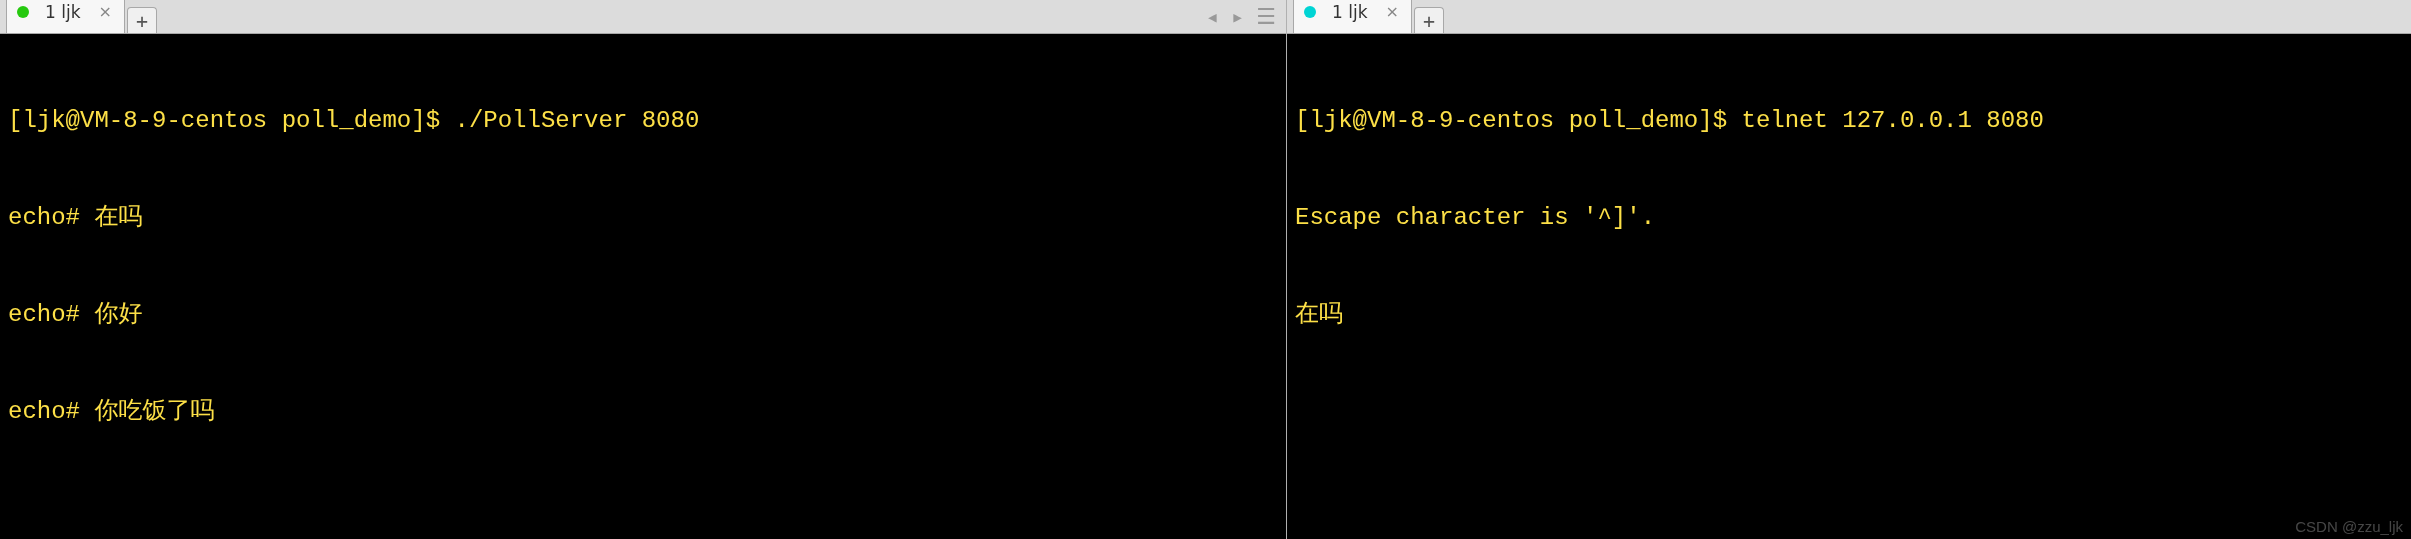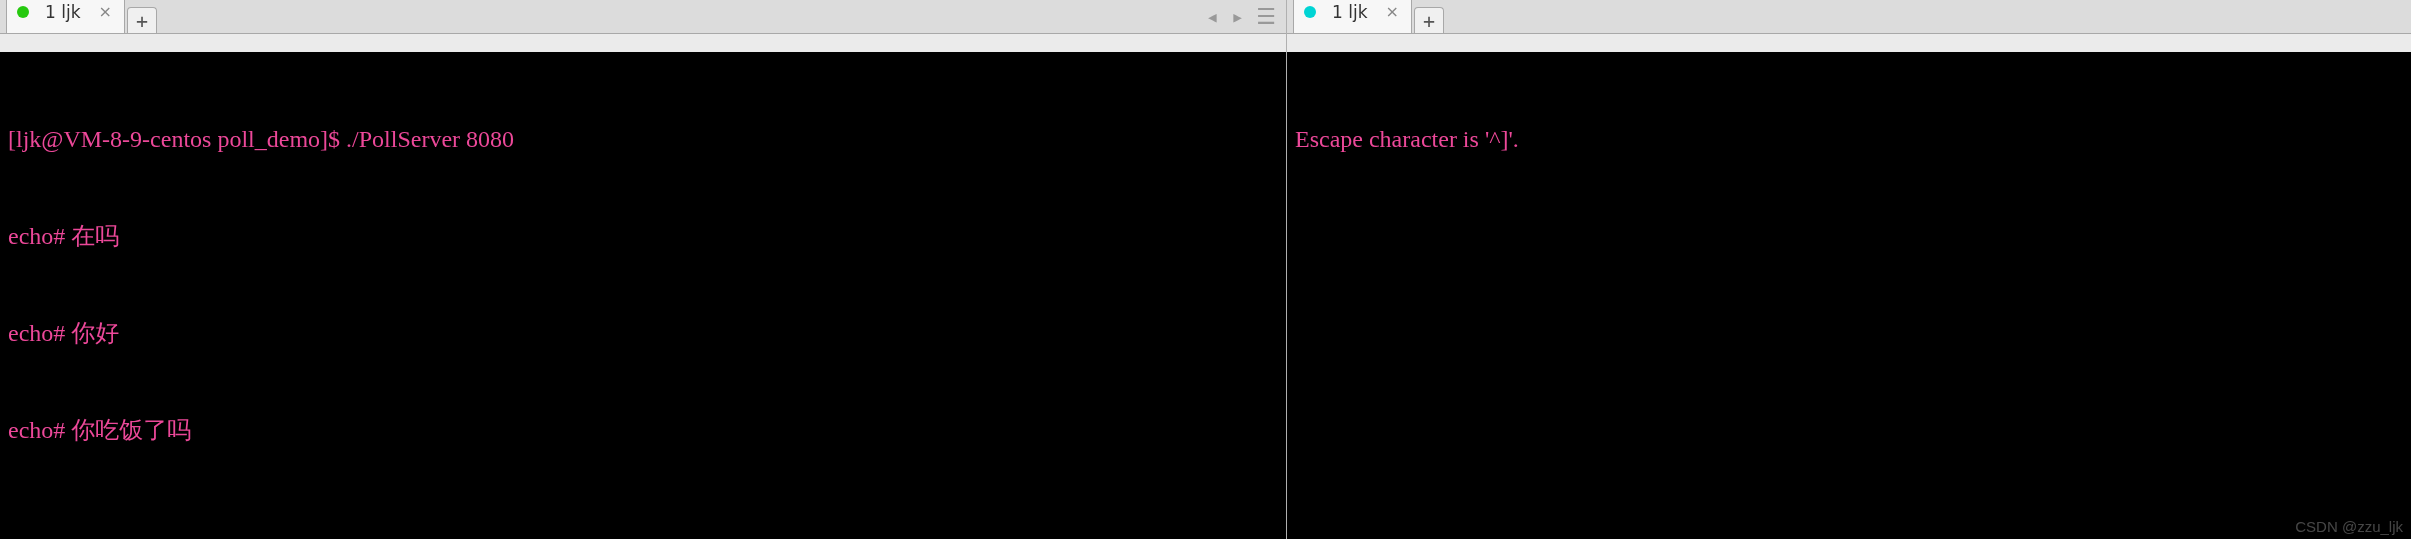--- a/index.html
+++ b/index.html
@@ -73,28 +73,27 @@
       display: flex; align-items: center; gap: 4px;
       padding-bottom: 4px;
       color: #999;
       font-size: 22px;
     }
     .nav-arrow { padding: 0 4px; cursor: default; }
     .nav-menu { padding: 0 4px; line-height: 1; cursor: pointer; }
     .terminal {
       flex: 1;
       background: #000;
-      color: #ec4899;
+      color: #fde047;
       font-size: 24px;
       line-height: 1.35;
       padding: 6px 8px;
       white-space: pre;
       overflow: hidden;
-      font-family: Liberation Serif, serif;
-      margin-top: 18px;
+      font-family: Liberation Mono, monospace;
     }
     .term-line { display: block; }
     .watermark {
       position: absolute;
       right: 8px;
       bottom: 4px;
       color: rgba(200,200,200,0.35);
       font-size: 15px;
       font-family: sans-serif;
       pointer-events: none;
@@ -135,19 +134,21 @@
       <span class="tab-dot dot-cyan"></span>
       <span>1 ljk</span>
       <span class="tab-close">×</span>
     </div>
     <div class="tab-add">
       <span>+</span>
     </div>
     <div class="tabbar-spacer"></div>
   </div>
   <div class="terminal">
+    <span class="term-line">[ljk@VM-8-9-centos poll_demo]$ telnet 127.0.0.1 8080</span>
     <span class="term-line">Escape character is '^]'.</span>
+    <span class="term-line">在吗</span>
     
     
     
   </div>
   <div class="watermark">CSDN @zzu_ljk</div>
 </div>
 
 </body></html>

